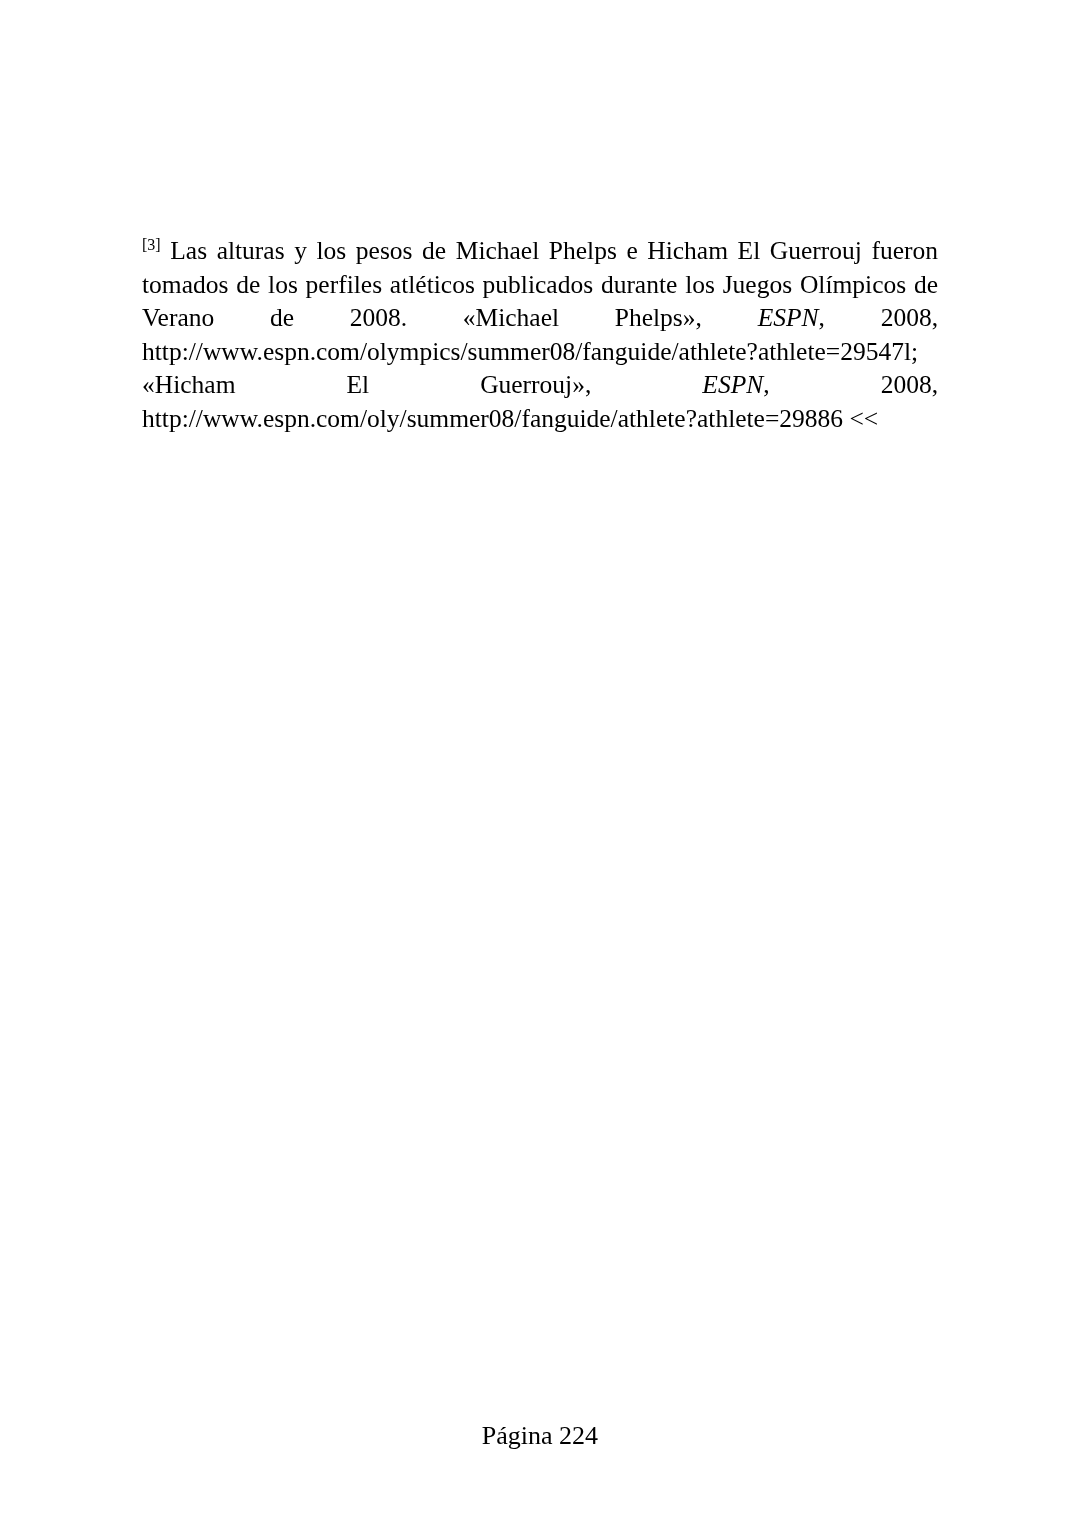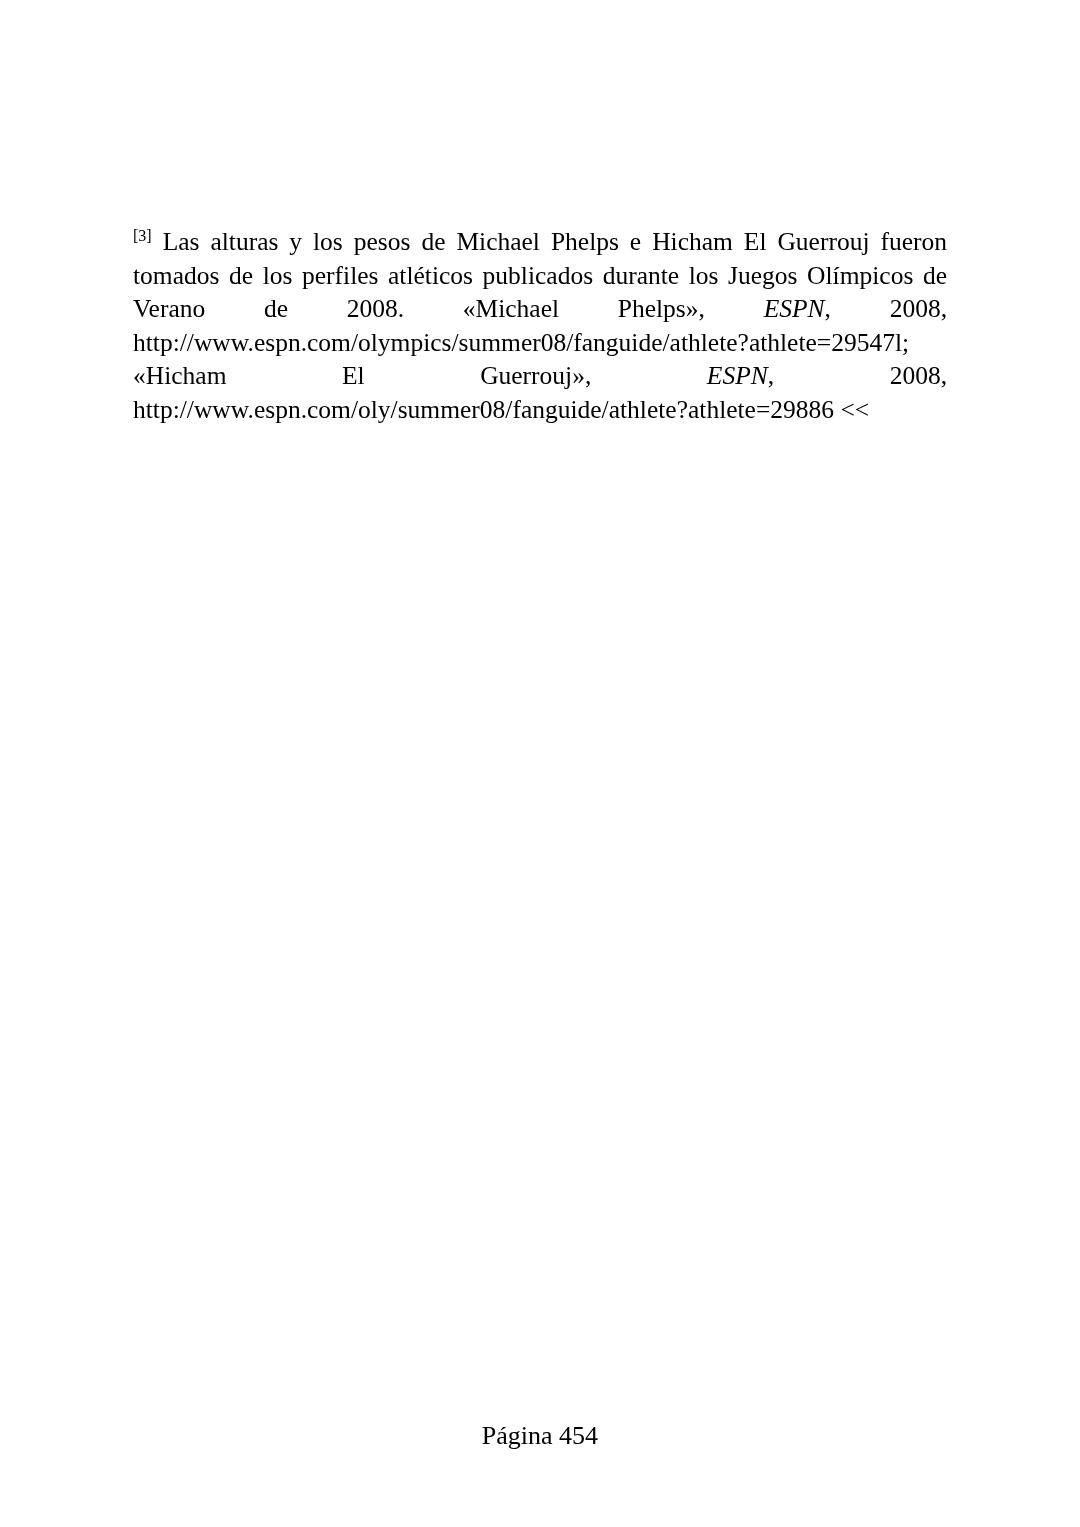--- a/index.html
+++ b/index.html
@@ -27,21 +27,21 @@
     position: absolute;
     left: 130px;
     top: 222px;
     width: 820px;
   }
   .note-paragraph {
     font-size: 25.5px;
     line-height: 33.5px;
     text-align: justify;
     text-justify: inter-word;
-    margin: 3px;
+    margin: 12px;
   }
   .note-marker {
     font-size: 16px;
     vertical-align: super;
     line-height: 0;
   }
   .italic {
     font-style: italic;
   }
   .url {
@@ -60,16 +60,16 @@
 </head>
 <body>
 
 <div class="page">
 
   <div class="content">
     <p class="note-paragraph"><span class="note-marker">[3]</span> <span>Las alturas y los pesos de Michael Phelps e Hicham El Guerrouj fueron tomados de los perfiles atléticos publicados durante los Juegos Olímpicos de Verano de 2008.</span> <span>«Michael Phelps»,</span> <span class="italic">ESPN</span><span>, 2008,</span> <span class="url">http://www.espn.com/olympics/summer08/fanguide/athlete?athlete=29547l;</span> <span>«Hicham El Guerrouj»,</span> <span class="italic">ESPN</span><span>, 2008,</span> <span class="url">http://www.espn.com/oly/summer08/fanguide/athlete?athlete=29886</span> <span>&lt;&lt;</span></p>
   </div>
 
   <div class="footer">
-    <span>Página 454</span>
+    <span>Página 224</span>
   </div>
 
 </div>
 
 </body></html>

